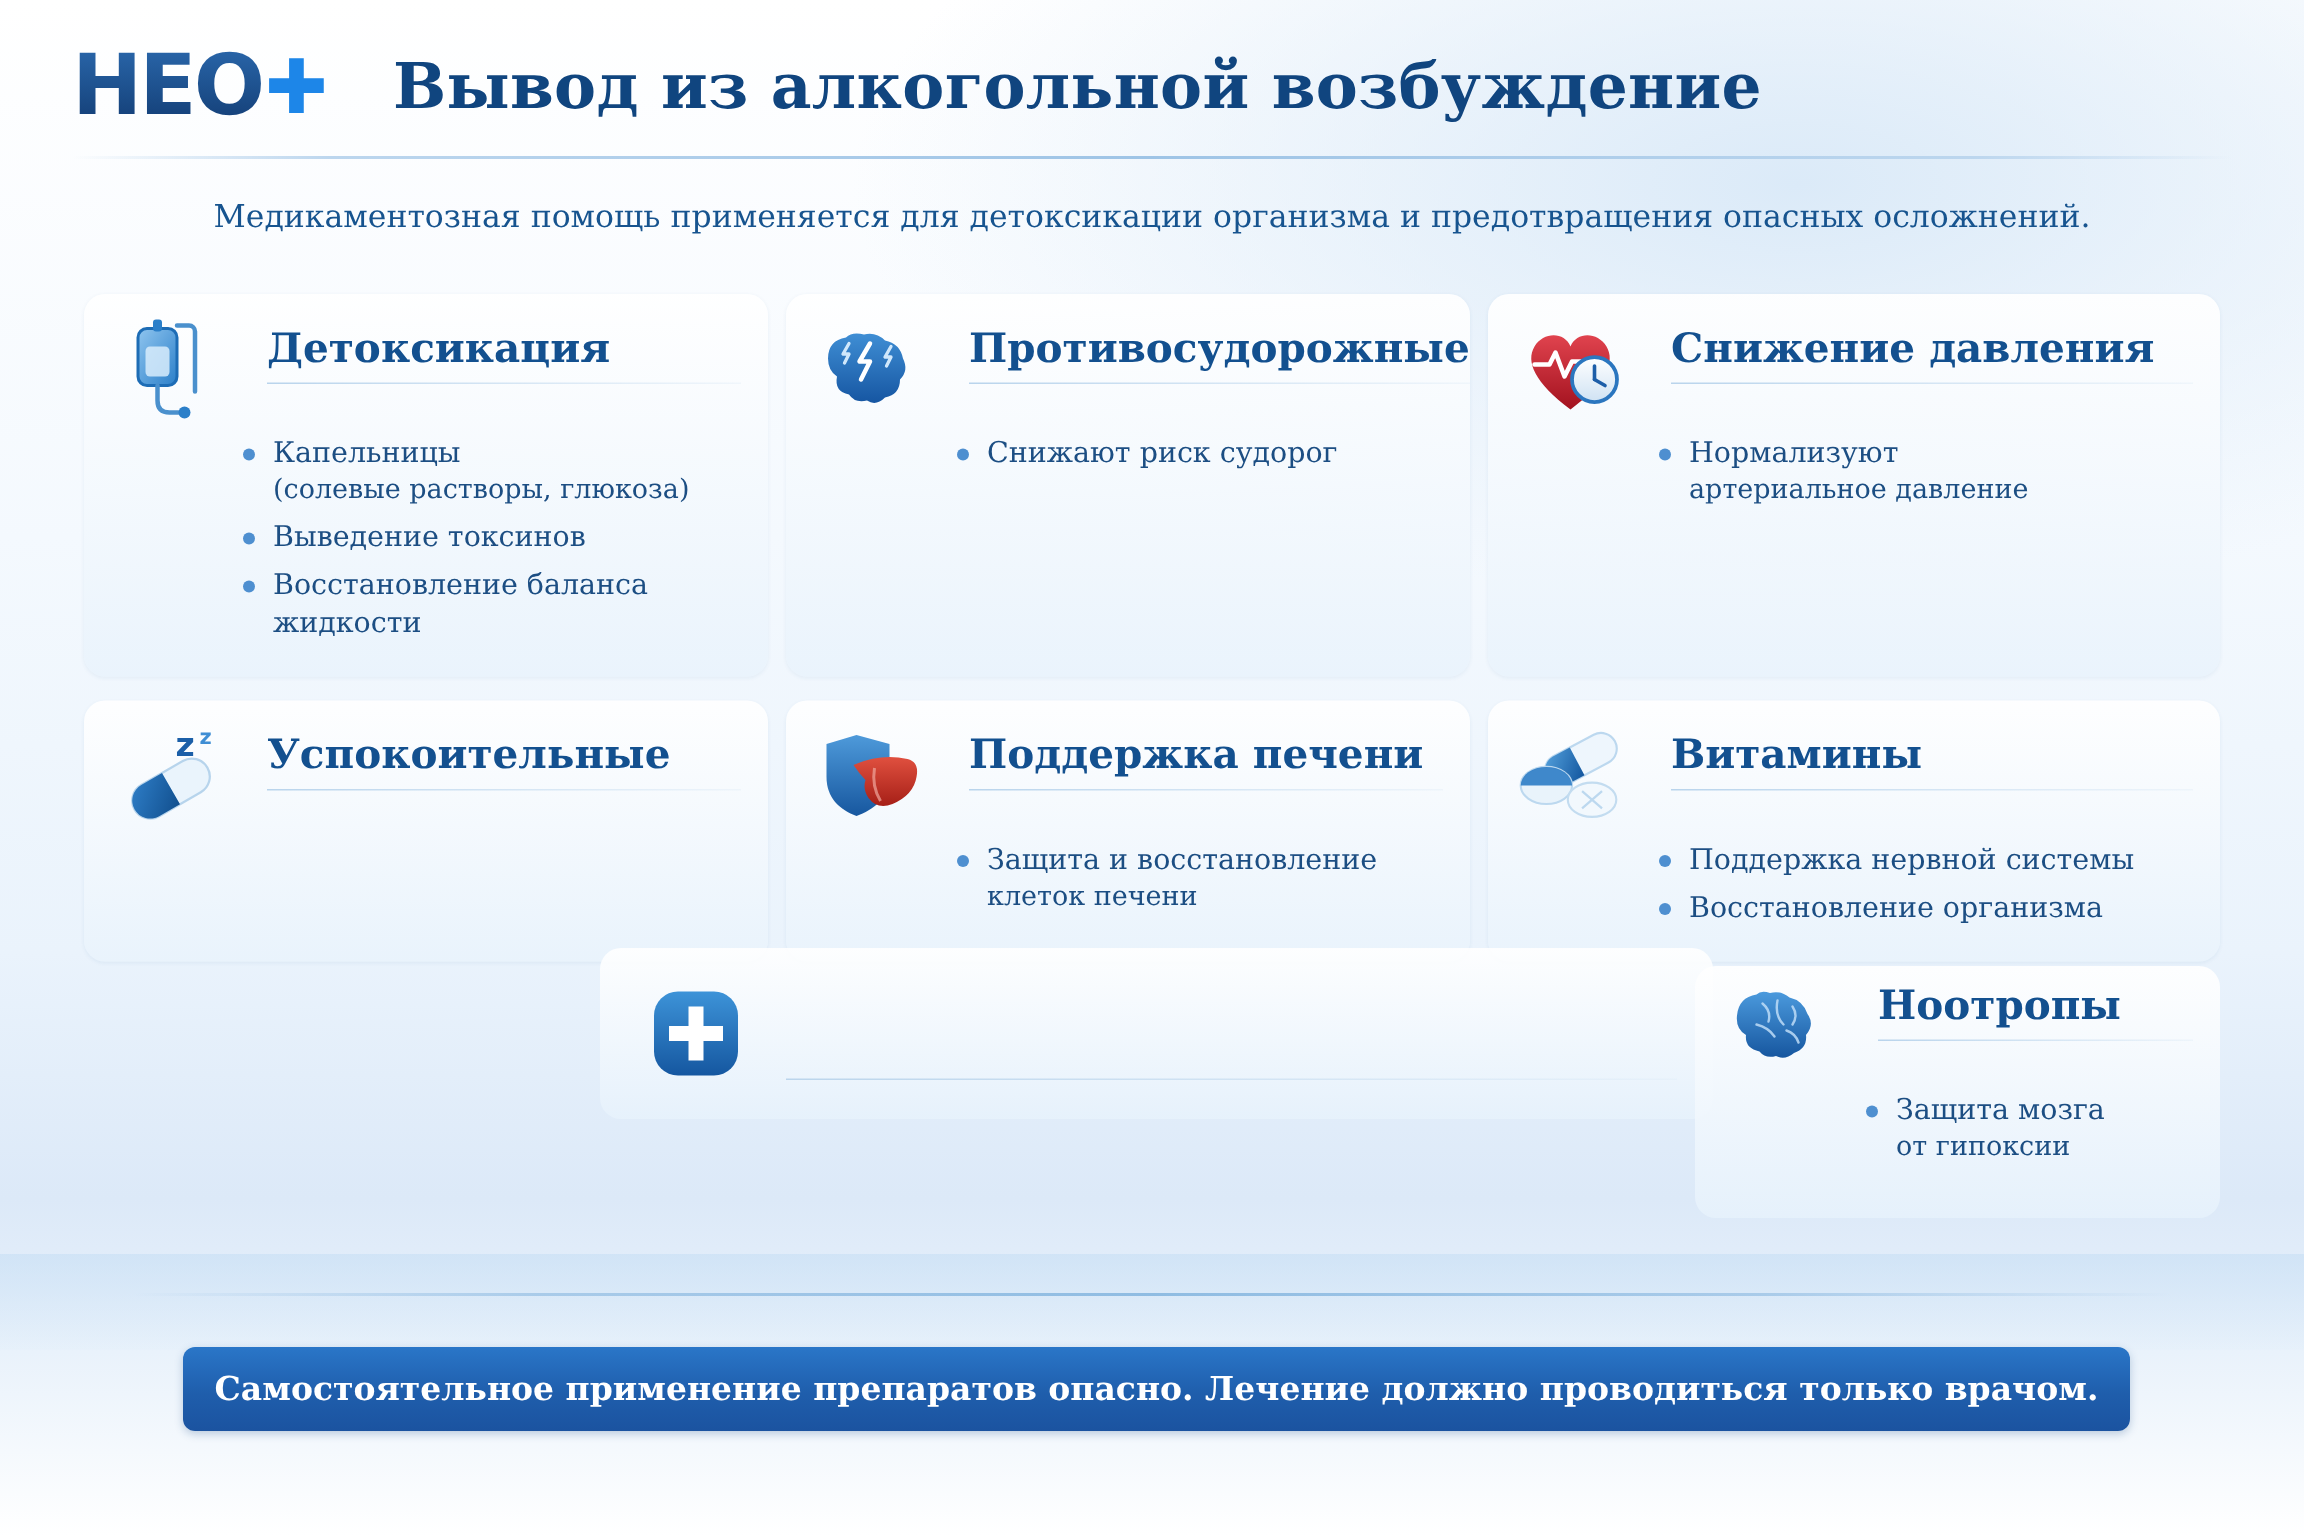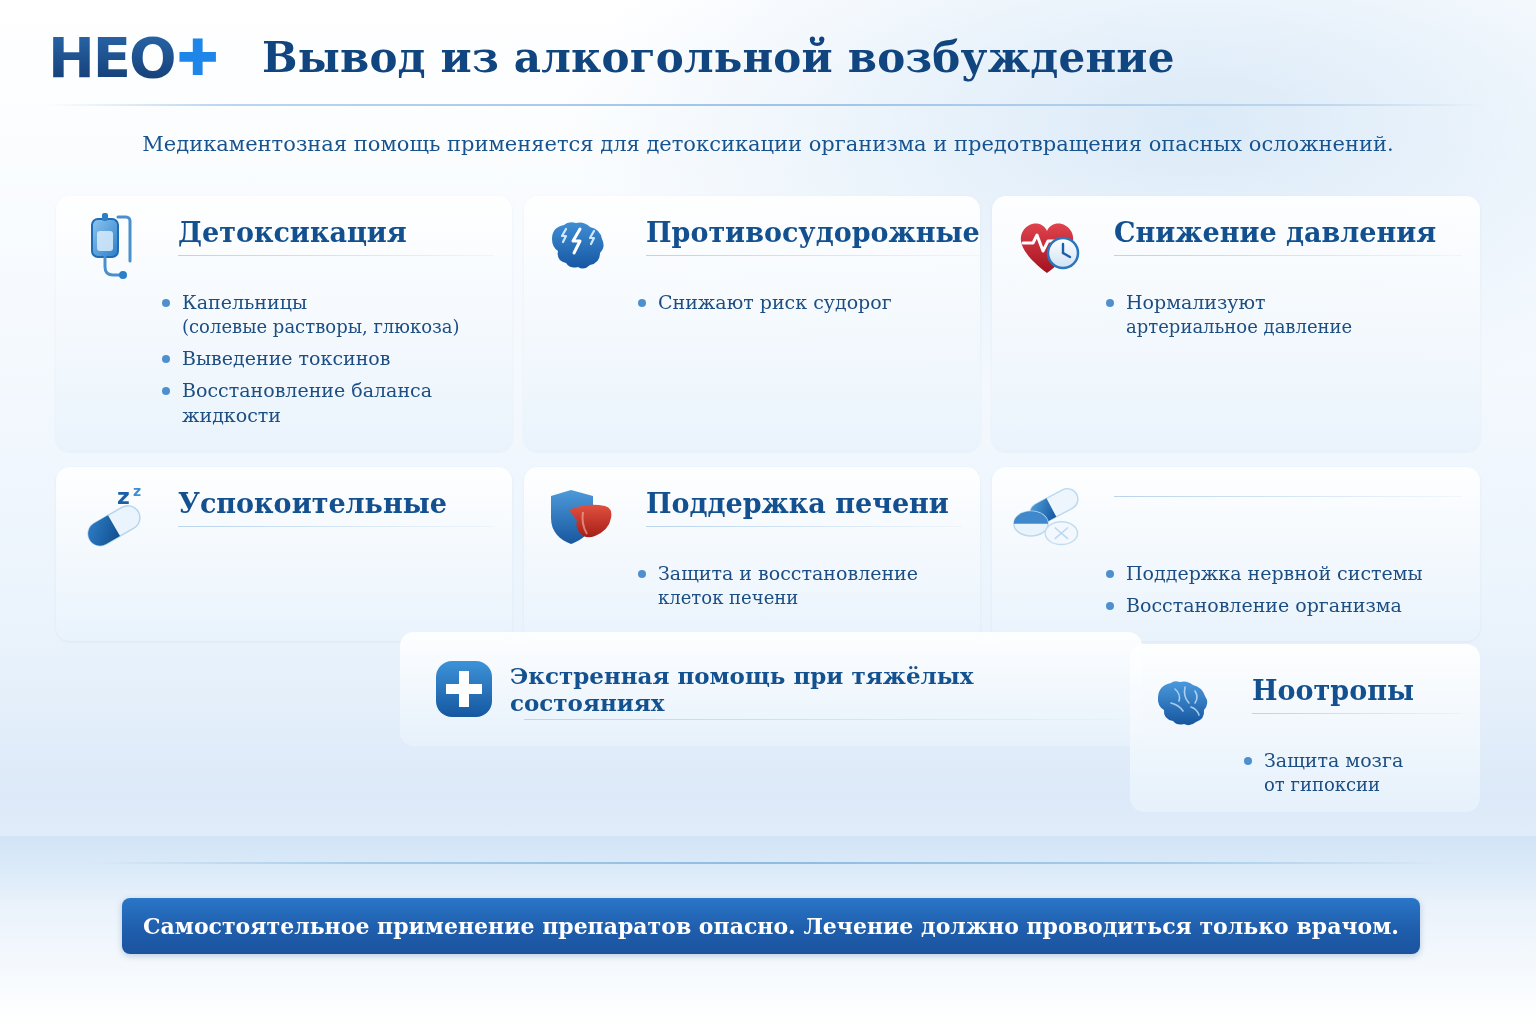--- a/index.html
+++ b/index.html
@@ -201,21 +201,21 @@
   
   .nootrop {
     position: absolute;
     left: 1130px;
     top: 644px;
     width: 350px;
     height: 168px;
     border-radius: 14px;
     background: linear-gradient(180deg, rgba(255,255,255,0.92) 0%, rgba(231,242,252,0.86) 100%);
     box-sizing: border-box;
-    padding: 24px 18px;
+    padding: 4px 18px;
   }
   
   .footer-band {
     position: absolute;
     left: 0; right: 0;
     top: 836px;
     height: 64px;
     background: linear-gradient(180deg, rgba(196,221,244,0.55) 0%, rgba(222,237,250,0.2) 100%);
   }
   .footer-line {
@@ -433,20 +433,21 @@
               <rect x="20" y="12" width="54" height="22" rx="11" fill="#eef6fd" stroke="#bcd8ef" stroke-width="1.5"></rect>
               <path d="M31 12 a11 11 0 0 0 0 22 h13 V12 z" fill="url(#gPill)"></path>
             </g>
             <ellipse cx="22" cy="40" rx="18" ry="13" fill="#e9f3fb" stroke="#bcd8ef" stroke-width="1.5"></ellipse>
             <path d="M4 40 a18 13 0 0 1 36 0 z" fill="#2c7cc5" opacity="0.9"></path>
             <ellipse cx="54" cy="50" rx="17" ry="12" fill="#f2f8fd" stroke="#c3dcf0" stroke-width="1.5"></ellipse>
             <path d="M47 44 l14 12 M61 44 l-14 12" stroke="#bcd8ef" stroke-width="1.6"></path>
           </svg>
         </div>
         <div class="card-titlewrap">
+          <div class="card-title">Витамины</div>
           <div class="title-rule"></div>
         </div>
       </div>
       <ul class="bullets indent-sm">
         <li>
           <span>Поддержка нервной системы</span>
         </li>
         <li>
           <span>Восстановление организма</span>
         </li>
@@ -461,21 +462,20 @@
         <defs>
           <linearGradient id="gCross" x1="0" y1="0" x2="0" y2="1">
             <stop offset="0" stop-color="#3d93d8"></stop>
               <stop offset="1" stop-color="#1557a0"></stop>
           </linearGradient>
         </defs>
         <path d="M20 4 h24 a16 16 0 0 1 16 16 v24 a16 16 0 0 1 -16 16 h-24 a16 16 0 0 1 -16 -16 v-24 a16 16 0 0 1 16 -16 z" fill="url(#gCross)"></path>
         <path d="M27 14 h10 v13 h13 v10 h-13 v13 h-10 v-13 h-13 v-10 h13 z" fill="#ffffff"></path>
       </svg>
     </div>
-    <div class="emergency-text">Экстренная помощь при тяжёлых состояниях</div>
     <div class="emergency-rule"></div>
   </div>
 
   <div class="nootrop">
     <div class="card-head">
       <div class="card-icon">
         <svg width="72" height="62" viewBox="0 0 72 62">
           <defs>
             <linearGradient id="gBrain2" x1="0" y1="0" x2="0" y2="1">
               <stop offset="0" stop-color="#4b9add"></stop>

